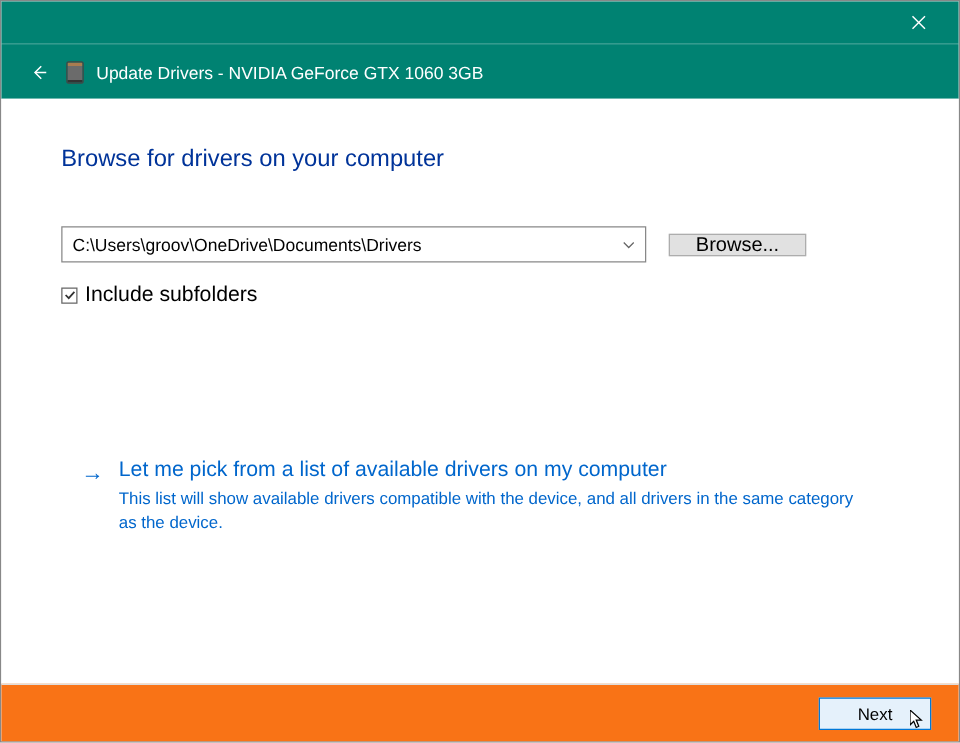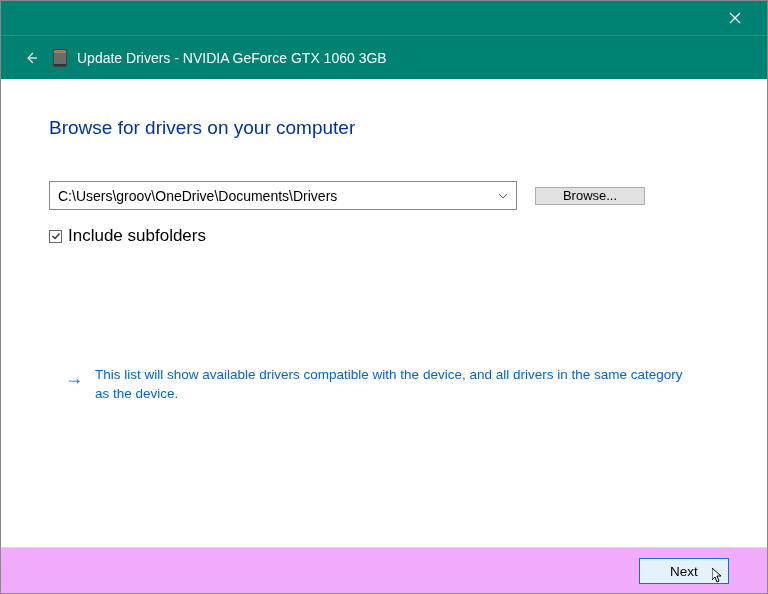--- a/index.html
+++ b/index.html
@@ -111,21 +111,21 @@
     .dropdown-chevron {
       width: 10px;
       height: 10px;
       color: #555;
     }
     .browse-btn {
       width: 110px;
       height: 18px;
       background: #e1e1e1;
       border: 1px solid #adadad;
-      font-size: 13px;
+      font-size: 16px;
       font-family: inherit;
       cursor: pointer;
     }
     .checkbox-row {
       display: flex;
       align-items: center;
       gap: 6px;
       font-size: 17px;
     }
     .checkbox {
@@ -165,26 +165,26 @@
       font-weight: 400;
       margin-bottom: 4px;
     }
     .option-desc {
       color: #0066cc;
       font-size: 13.5px;
       line-height: 1.4;
     }
     .footer {
       height: 47px;
-      background: #f0abfc;
+      background: #f97316;
       border-top: 1px solid #ddd;
       display: flex;
       align-items: center;
       justify-content: flex-end;
-      padding-right: 38px;
+      padding-right: 22px;
       gap: 10px;
     }
     .footer-btn {
       width: 90px;
       height: 26px;
       background: #e1e1e1;
       border: 1px solid #adadad;
       font-size: 13.5px;
       font-family: inherit;
       cursor: pointer;
@@ -245,20 +245,21 @@
       <svg viewBox="0 0 10 10">
         <polyline points="1.5,5 4,7.5 8.5,2.5" stroke="#333" stroke-width="1.4" fill="none"></polyline>
       </svg>
     </div>
     <span>Include subfolders</span>
   </div>
 
   <div class="option-block">
     <div class="option-arrow">→</div>
     <div class="option-text">
+      <div class="option-title">Let me pick from a list of available drivers on my computer</div>
       <div class="option-desc">This list will show available drivers compatible with the device, and all drivers in the same category as the device.</div>
     </div>
   </div>
 </div>
 
 <div class="footer">
   <button class="footer-btn primary">
     <span>Next</span>
     <svg class="cursor-overlay" viewBox="0 0 12 16">
       <path d="M0,0 L0,12 L3,9 L5,14 L7,13 L5,8 L9,8 Z" fill="#fff" stroke="#000" stroke-width="1"></path>

